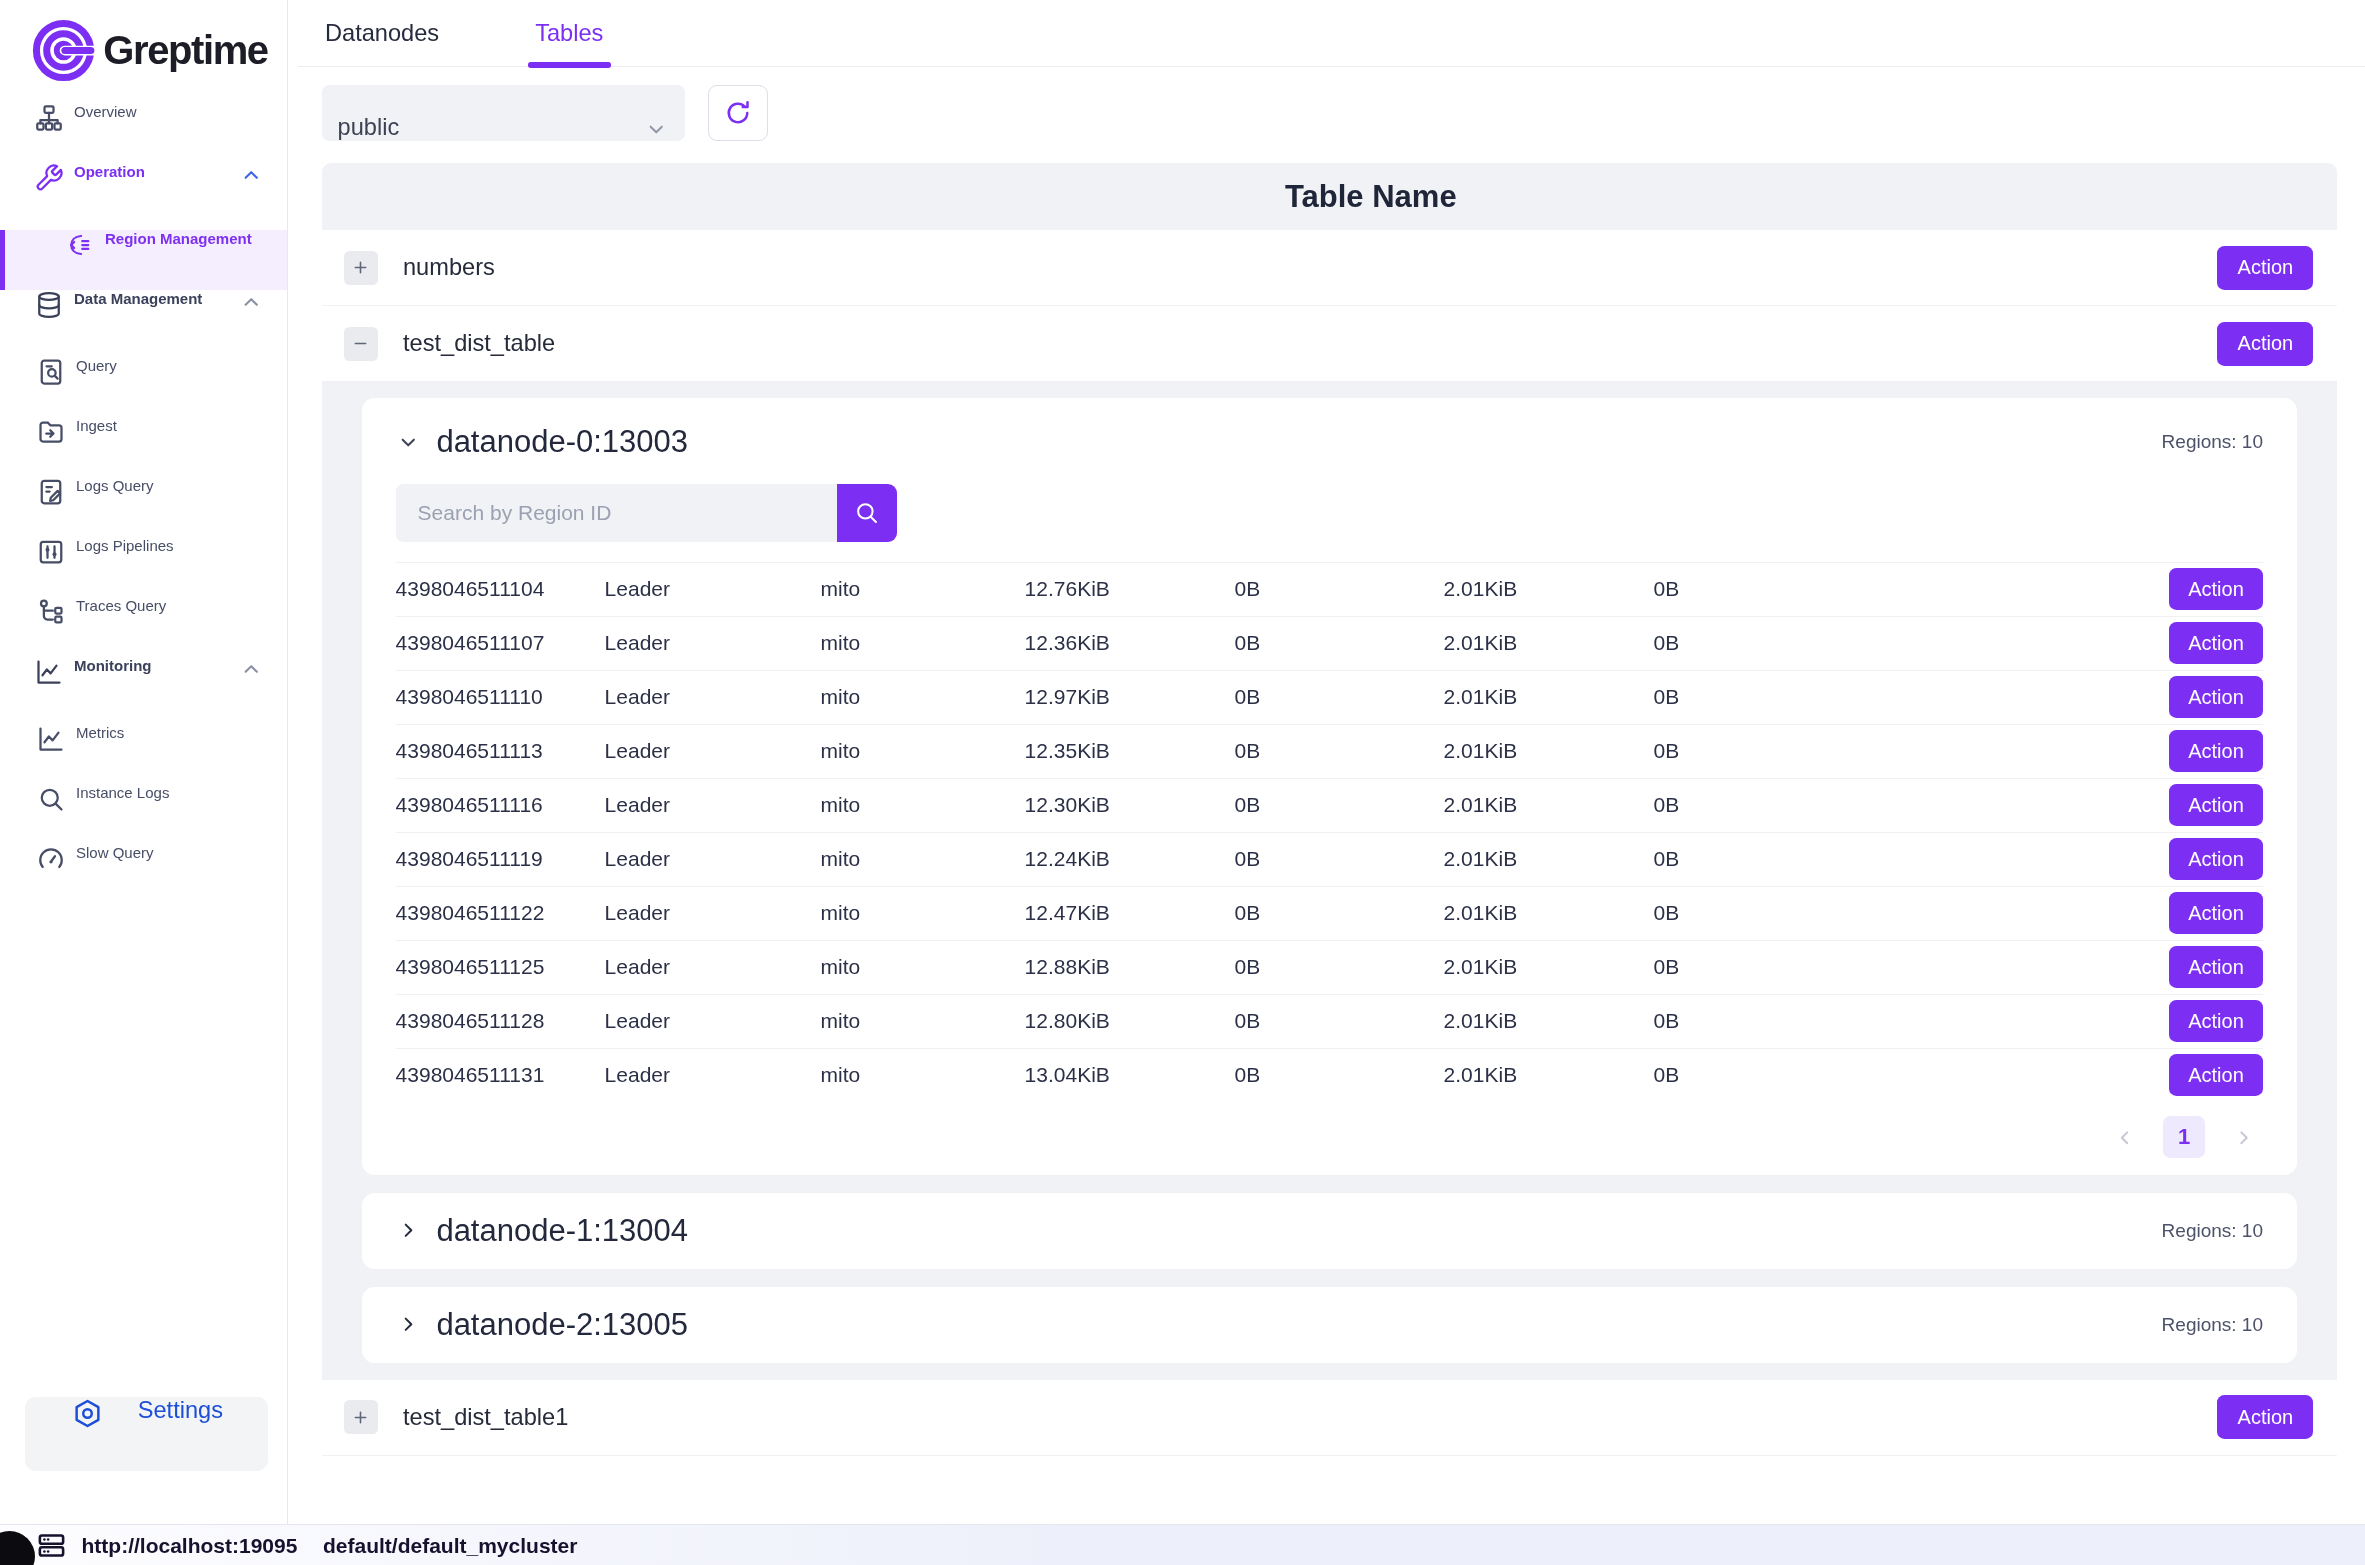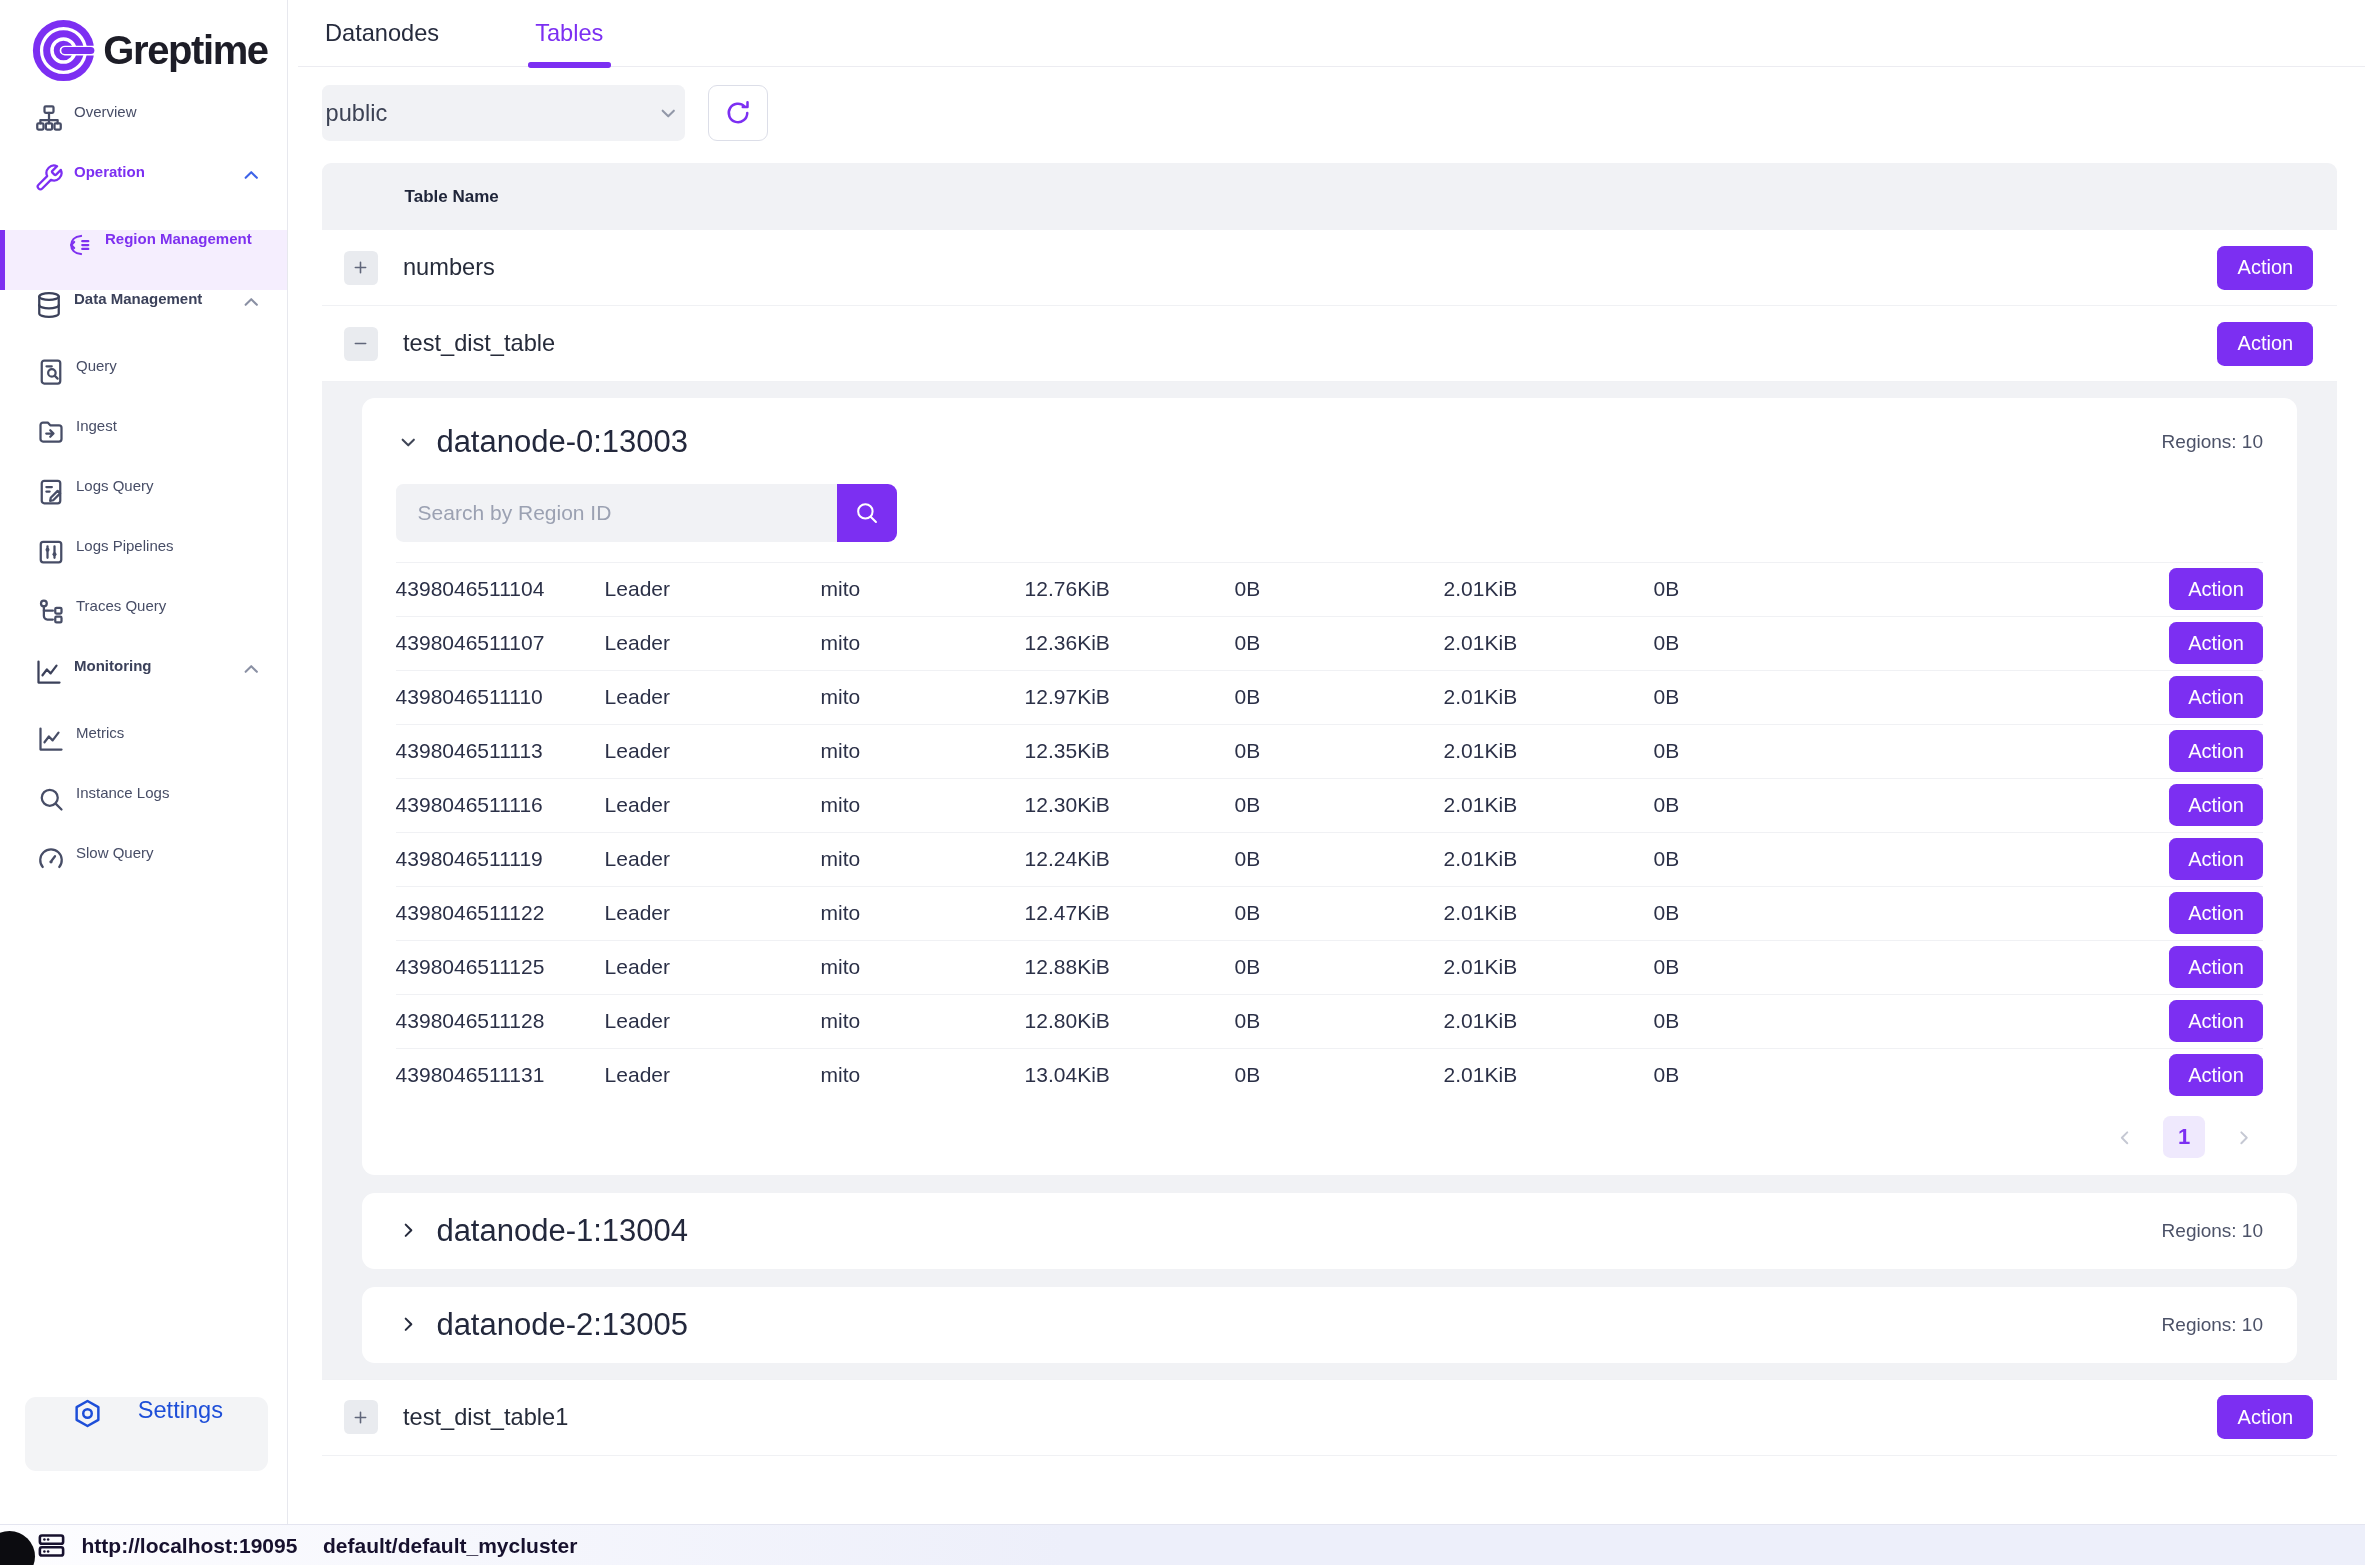--- a/index.html
+++ b/index.html
@@ -34,29 +34,29 @@
   .tabbar { display:flex; gap:56px; padding-left:27px; height:67px; align-items:center;
             border-bottom:1.8px solid #ececf1; }
   .tab { font-size:23.6px; color:#262b3d; height:100%; display:flex; align-items:center;
          position:relative; cursor:pointer; }
   .tab.active { color:#7c2ff2;margin-left:40px; }
   .tab.active::after { content:""; position:absolute; left:-7.3px; right:-7.3px; bottom:-1.8px;
                        height:5.4px; background:#7c2ff2; border-radius:2.7px; }
   .content { padding:18px 29px 0 23.6px; }
   .controls { display:flex; gap:23.6px; margin-bottom:22px; }
   .select { width:363px; height:56px; background:#f1f2f5; border-radius:7.3px; display:flex;
-            align-items:center; padding:0 4px; font-size:23.6px; color:#3c4254; cursor:pointer; }
+            align-items:flex-end; padding:0 16px; font-size:23.6px; color:#3c4254; cursor:pointer; }
   .select .chev { margin-left:auto; color:#9298a8; }
   .refresh-btn { width:60px; height:56px; border:1.8px solid #dcdee8; border-radius:9px; background:#fff;
                  display:flex; align-items:center; justify-content:center; color:#7c2ff2; cursor:pointer; }
   .refresh-btn svg { width:30px; height:30px; display:block; }
 
   
   .thead { height:67px; background:#f1f2f5; border-radius:9px 9px 0 0; display:flex;
-           align-items:center; padding-left:83px; font-weight:700; font-size:17px; color:#20263a; }
+           align-items:center; padding-left:83px; font-weight:700; font-size:31px; color:#20263a;justify-content:center; }
   .trow { display:flex; align-items:center; height:76px; padding:0 23.6px 0 22px;
           border-bottom:1.8px solid #f0f1f4; background:#fff; }
   .expander { width:34px; height:34px; border-radius:5.4px; background:#e9ebef; color:#60667a;
               display:flex; align-items:center; justify-content:center; margin-right:25.4px;
               cursor:pointer; flex:none; }
   .expander svg { width:19px; height:19px; display:block; }
   .tname { font-size:23.6px; color:#262b3a; }
   .action-btn { margin-left:auto; width:96px; height:44px; background:#7c2ff2; color:#fff;
                 font-size:20px; border:none; border-radius:7.3px; display:flex; align-items:center;
                 justify-content:center; cursor:pointer; font-family:inherit; flex:none; }

